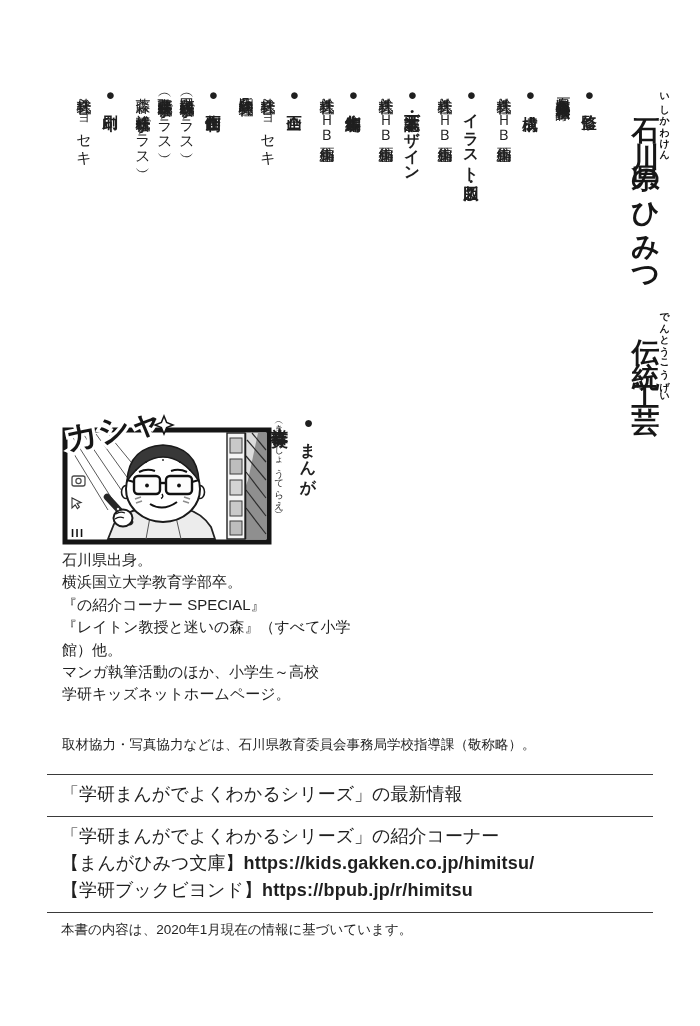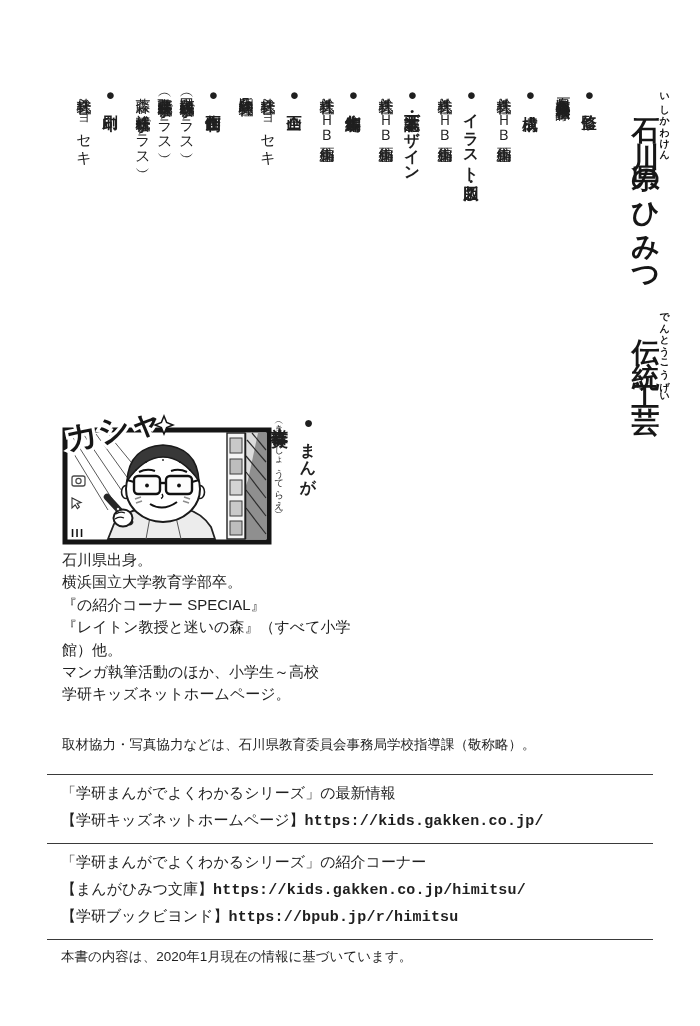--- a/index.html
+++ b/index.html
@@ -31,21 +31,21 @@
   .m-label{ font-size:16px; font-weight:700; line-height:26px; margin-left:5px; }
   .m-author{ font-size:17px; font-weight:600; line-height:22px; letter-spacing:1px; }
   .m-reading{ font-size:9.5px; font-weight:500; letter-spacing:0; }
   .m-panel{ position:absolute; left:0; top:0; }
   
   .bio{ position:absolute; left:62px; top:549px; font-size:15px; font-weight:500; line-height:22.4px; white-space:nowrap; }
   
   .note{ position:absolute; left:62px; top:736px; font-size:13.5px; font-weight:500; }
   .footer{ position:absolute; left:47px; top:774px; width:606px; }
   .rule{ border-top:1.6px solid #3a3a3a; height:0; }
-  .ibox{ padding:6px 0 8px 14px; font-size:15px; font-weight:500; line-height:27px; white-space:nowrap;font-family:Liberation Mono, monospace; }
+  .ibox{ padding:6px 0 8px 14px; font-size:18px; font-weight:500; line-height:27px; white-space:nowrap; }
   .url{ font-weight:700; letter-spacing:.2px; }
   .bottom-note{ padding:8px 0 0 14px; font-size:13.5px; font-weight:500; }
 </style>
 </head>
 <body>
 
 <div class="page">
 
   <section class="credits">
     <div class="title-col">
@@ -199,21 +199,20 @@
     <div>マンガ執筆活動のほか、小学生～高校</div>
     <div>学研キッズネットホームページ。</div>
   </section>
 
   <div class="note">取材協力・写真協力などは、石川県教育委員会事務局学校指導課（敬称略）。</div>
 
   <div class="footer">
     <div class="rule"></div>
     <div class="ibox">
       <div>「学研まんがでよくわかるシリーズ」の最新情報</div>
-      <div><span>【学研キッズネットホームページ】</span><span class="url">https://kids.gakken.co.jp/</span></div>
     </div>
     <div class="rule"></div>
     <div class="ibox">
       <div>「学研まんがでよくわかるシリーズ」の紹介コーナー</div>
       <div><span>【まんがひみつ文庫】</span><span class="url">https://kids.gakken.co.jp/himitsu/</span></div>
       <div><span>【学研ブックビヨンド】</span><span class="url">https://bpub.jp/r/himitsu</span></div>
     </div>
     <div class="rule"></div>
     <div class="bottom-note">本書の内容は、2020年1月現在の情報に基づいています。</div>
   </div>

